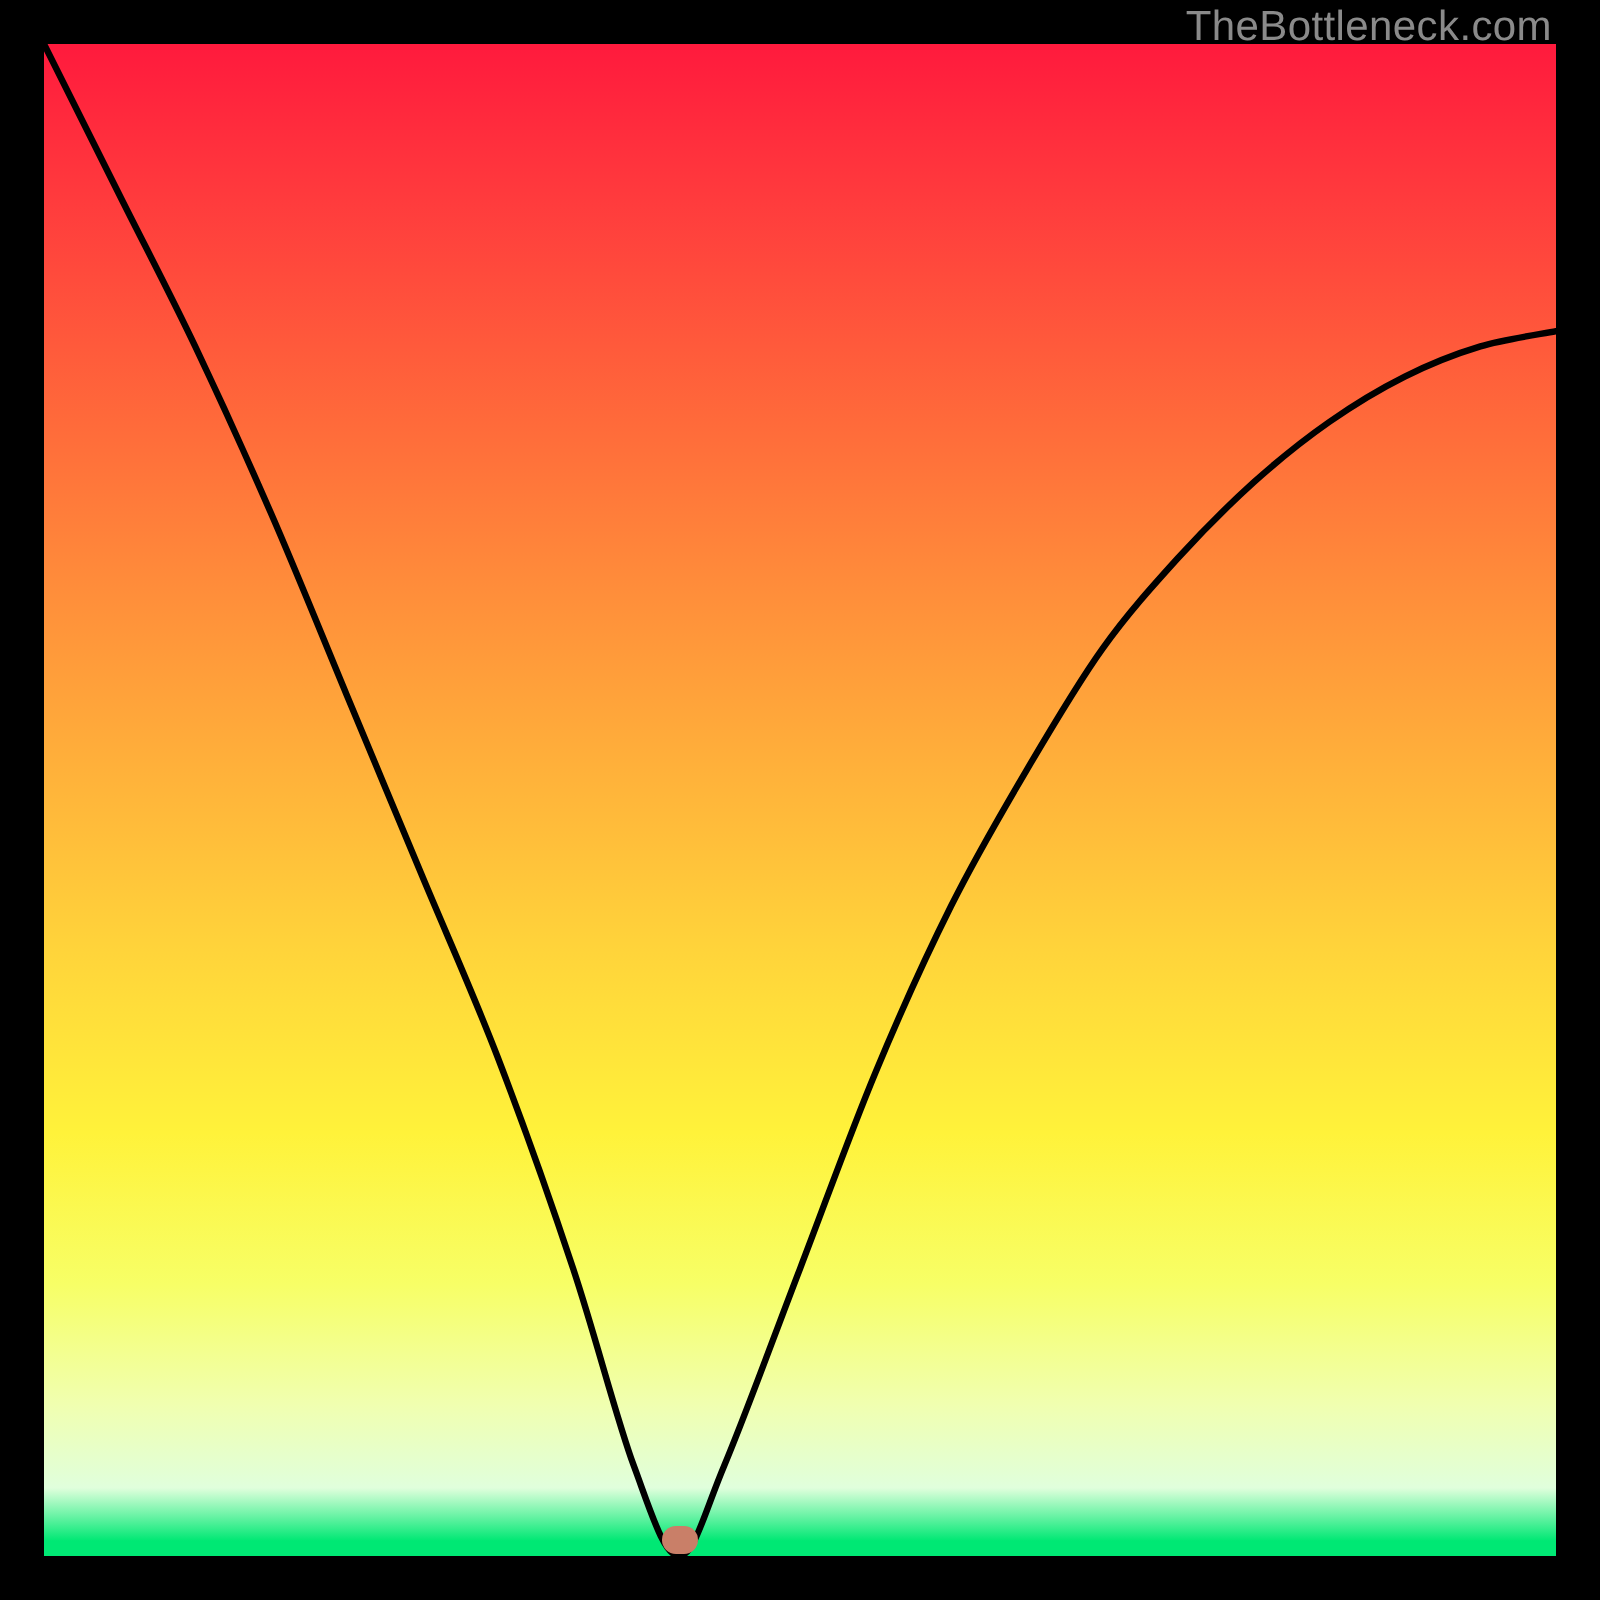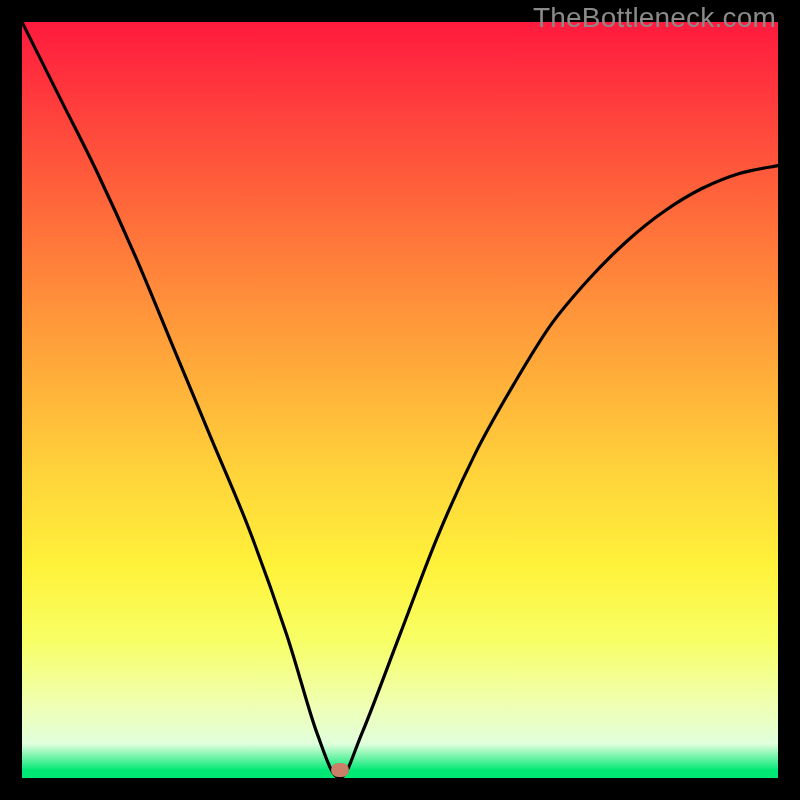--- a/index.html
+++ b/index.html
@@ -29,21 +29,21 @@
       #e0ffdc 95.5%,
       #00e874 99%,
       #00e874 100%
     );
   }
   .watermark {
     position: absolute;
     top: 2px;
     right: 24px;
     font-family: Arial, Helvetica, sans-serif;
-    font-size: 28px;
+    font-size: 21px;
     color: #8a8a8a;
     letter-spacing: 0.2px;
     text-align: center;
   }
   svg.curve {
     position: absolute;
     left: 0;
     top: 0;
   }
   .marker {

